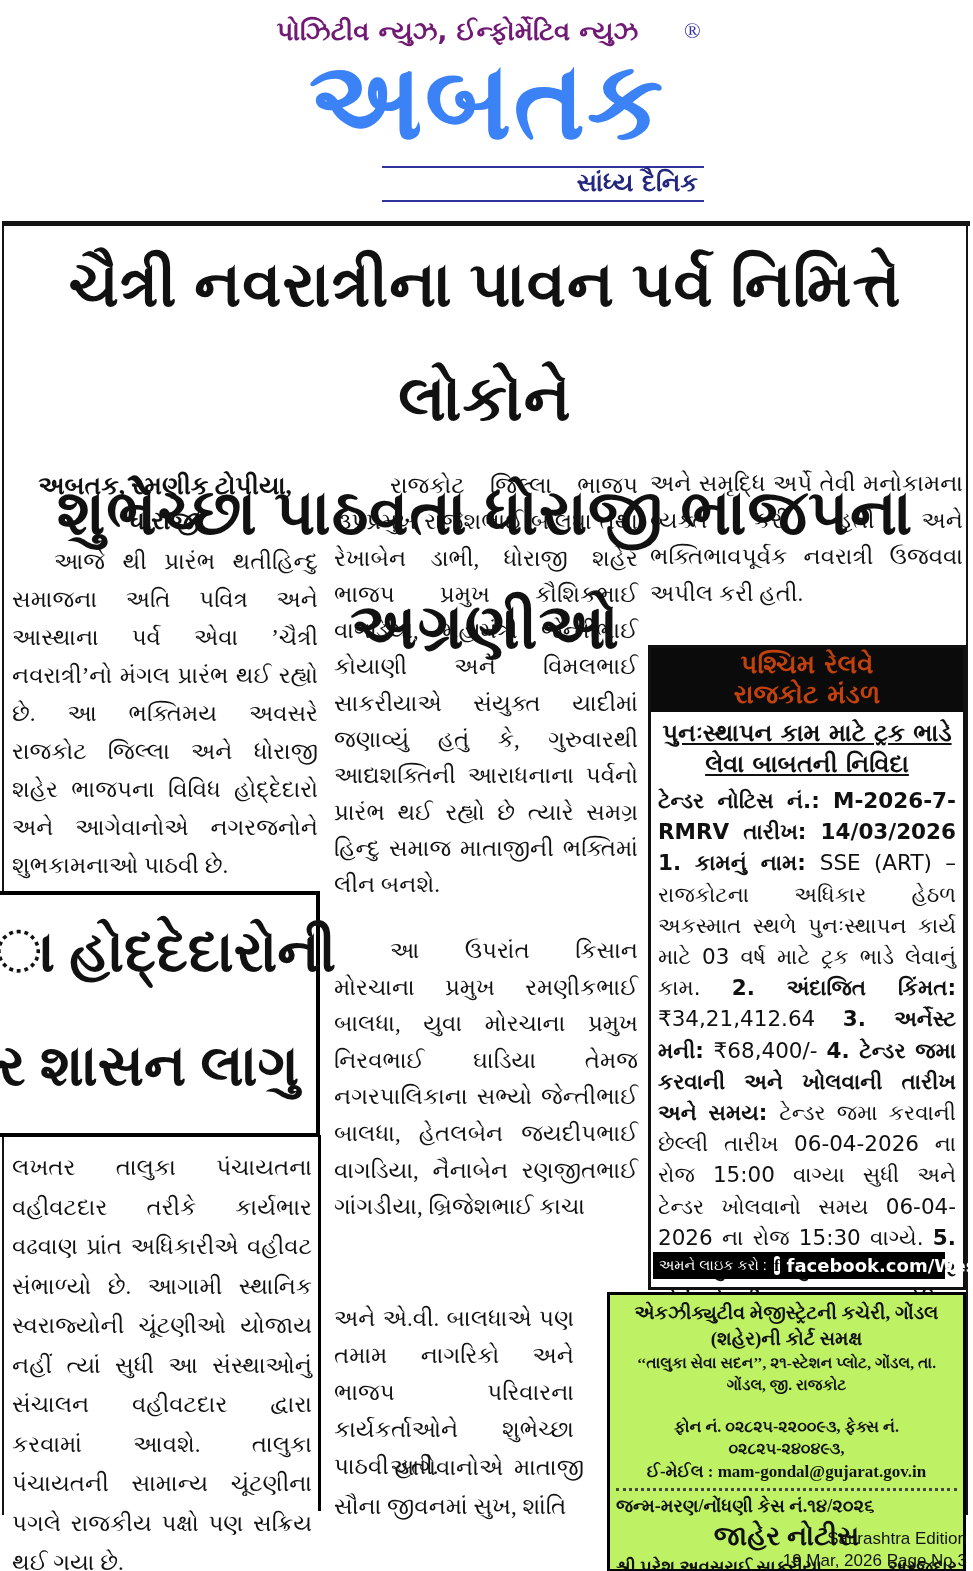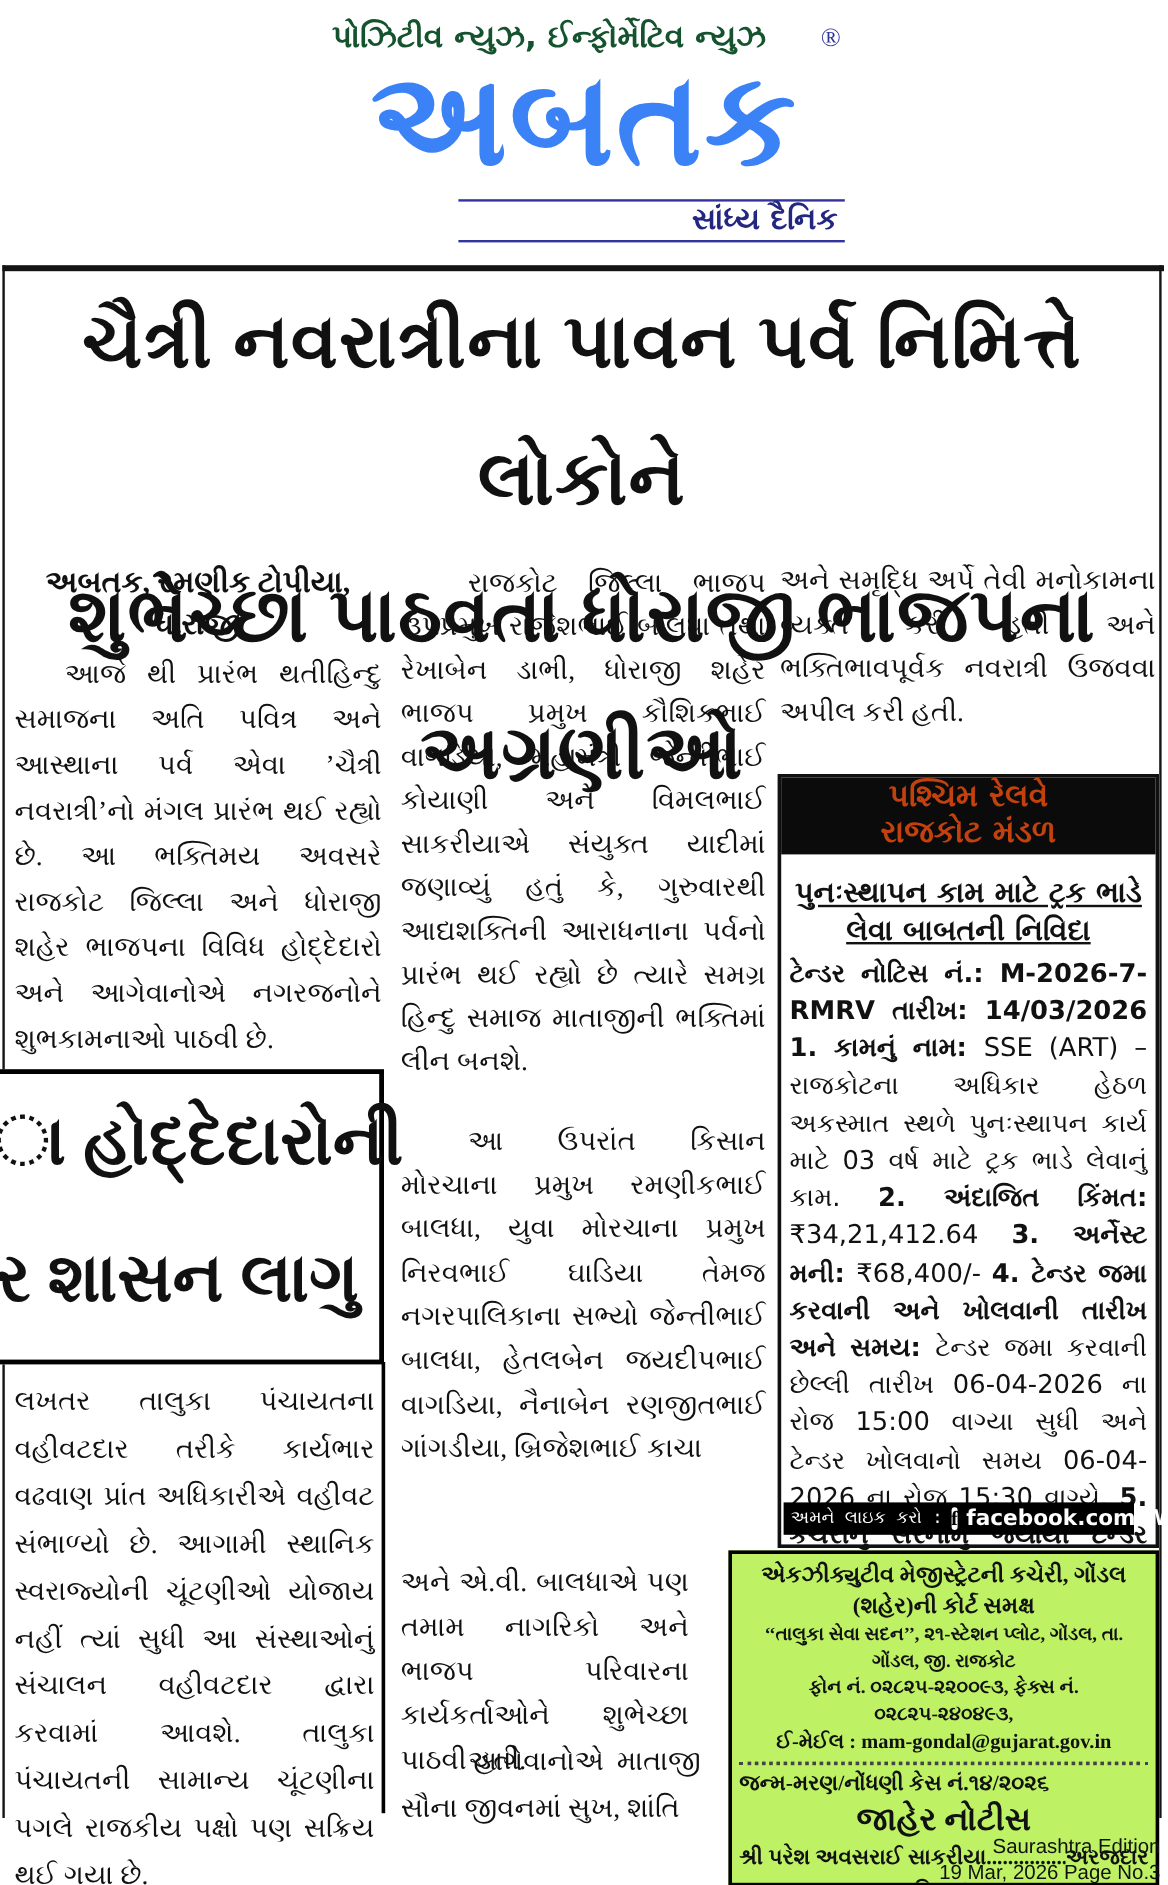--- a/index.html
+++ b/index.html
@@ -34,55 +34,55 @@
   .a2-box{left:-14px;top:891px;width:334px;height:246px;border:4px solid #000;background:#fff;
           box-sizing:border-box;}
   .a2-line{font-size:57px;font-weight:800;line-height:114px;white-space:nowrap;padding-left:6px;}
   .col-rule{left:318px;top:1135px;width:3px;height:376px;background:#000;}
 
   
   .rail-box{left:648px;top:645px;width:318px;height:645px;border:3px solid #111;background:#fff;
             box-sizing:border-box;font-family:"DejaVu Sans","Liberation Sans",sans-serif;}
   .rail-head{background:#0b0b0b;color:#c2410c;text-align:center;font-size:26px;font-weight:700;
              line-height:30px;padding:1px 0 3px;}
-  .rail-title{text-align:center;font-weight:700;font-size:24px;line-height:31px;margin-top:17px;
+  .rail-title{text-align:center;font-weight:700;font-size:24px;line-height:31px;margin-top:6px;
               text-decoration:underline;}
   .rail-body{margin:5px 7px 0;font-size:21.5px;line-height:31.2px;text-align:justify;}
   .rail-rjt{font-weight:700;margin-left:34px;}
   .fb-bar{position:absolute;left:2px;bottom:8px;width:292px;height:27px;background:#000;color:#fff;
           display:flex;align-items:center;padding:0 6px;gap:7px;box-sizing:border-box;}
-  .fb-like{font-size:14.5px;font-family:Liberation Mono, monospace;white-space:nowrap;}
+  .fb-like{font-size:14.5px;font-family:Liberation Sans, sans-serif;white-space:nowrap;}
   .fb-icon{width:19px;height:19px;background:#fff;color:#000;border-radius:3px;font-weight:900;
            font-size:17px;line-height:19px;text-align:center;font-family:"Liberation Serif",serif;}
   .fb-url{font-size:18px;font-weight:700;white-space:nowrap;}
 
   
   .court-box{left:607px;top:1292px;width:359px;height:280px;border:3px solid #000;background:#bef264;
              box-sizing:border-box;overflow:hidden;padding:5px 6px 0;}
   .ct-c{text-align:center;}
   .ct-l1{font-size:19px;font-weight:700;line-height:26px;}
   .ct-l2{font-size:15.5px;font-weight:700;line-height:22px;}
-  .ct-l3{font-size:16px;font-weight:700;line-height:22px;}
+  .ct-l3{font-size:16px;font-weight:700;line-height:22px;margin-top:20px;}
   .ct-l4{font-size:17px;font-weight:700;line-height:24px;}
   .ct-dots{border-top:3px dotted #444;margin:4px 0 2px;}
   .ct-case{font-size:18px;font-weight:700;line-height:27px;}
   .ct-title{text-align:center;font-size:27px;font-weight:700;line-height:33px;}
   .ct-row{display:flex;align-items:baseline;font-size:18px;font-weight:700;line-height:28px;}
   .ct-fill{flex:1;text-align:center;overflow:hidden;}
   .ct-versus{text-align:center;font-size:18px;line-height:30px;font-weight:700;}
 
   .footer{right:6px;top:1528px;text-align:right;font-size:17px;line-height:22px;
           font-family:"Liberation Sans","DejaVu Sans",sans-serif;}
 </style>
 </head>
 <body>
 
 <div id="page">
 
-  <div class="abs tagline" style="color:#14532d">પોઝિટીવ ન્યુઝ, ઈન્ફોર્મેટિવ ન્યુઝ</div>
+  <div class="abs tagline" style="color:#701a75">પોઝિટીવ ન્યુઝ, ઈન્ફોર્મેટિવ ન્યુઝ</div>
   <div class="abs regmark" style="color:#32349e">®</div>
   <div class="abs logo" style="color:#3b82f6">અબતક</div>
   <div class="abs mast-rule" style="left:382px;top:166px;width:322px;background:#32349e"></div>
   <div class="abs subtitle" style="color:#23277f">સાંધ્ય દૈનિક</div>
   <div class="abs mast-rule" style="left:382px;top:200px;width:322px;background:#32349e"></div>
 
   <div class="abs frame-top"></div>
   <div class="abs frame-left"></div>
   <div class="abs frame-right"></div>
 

